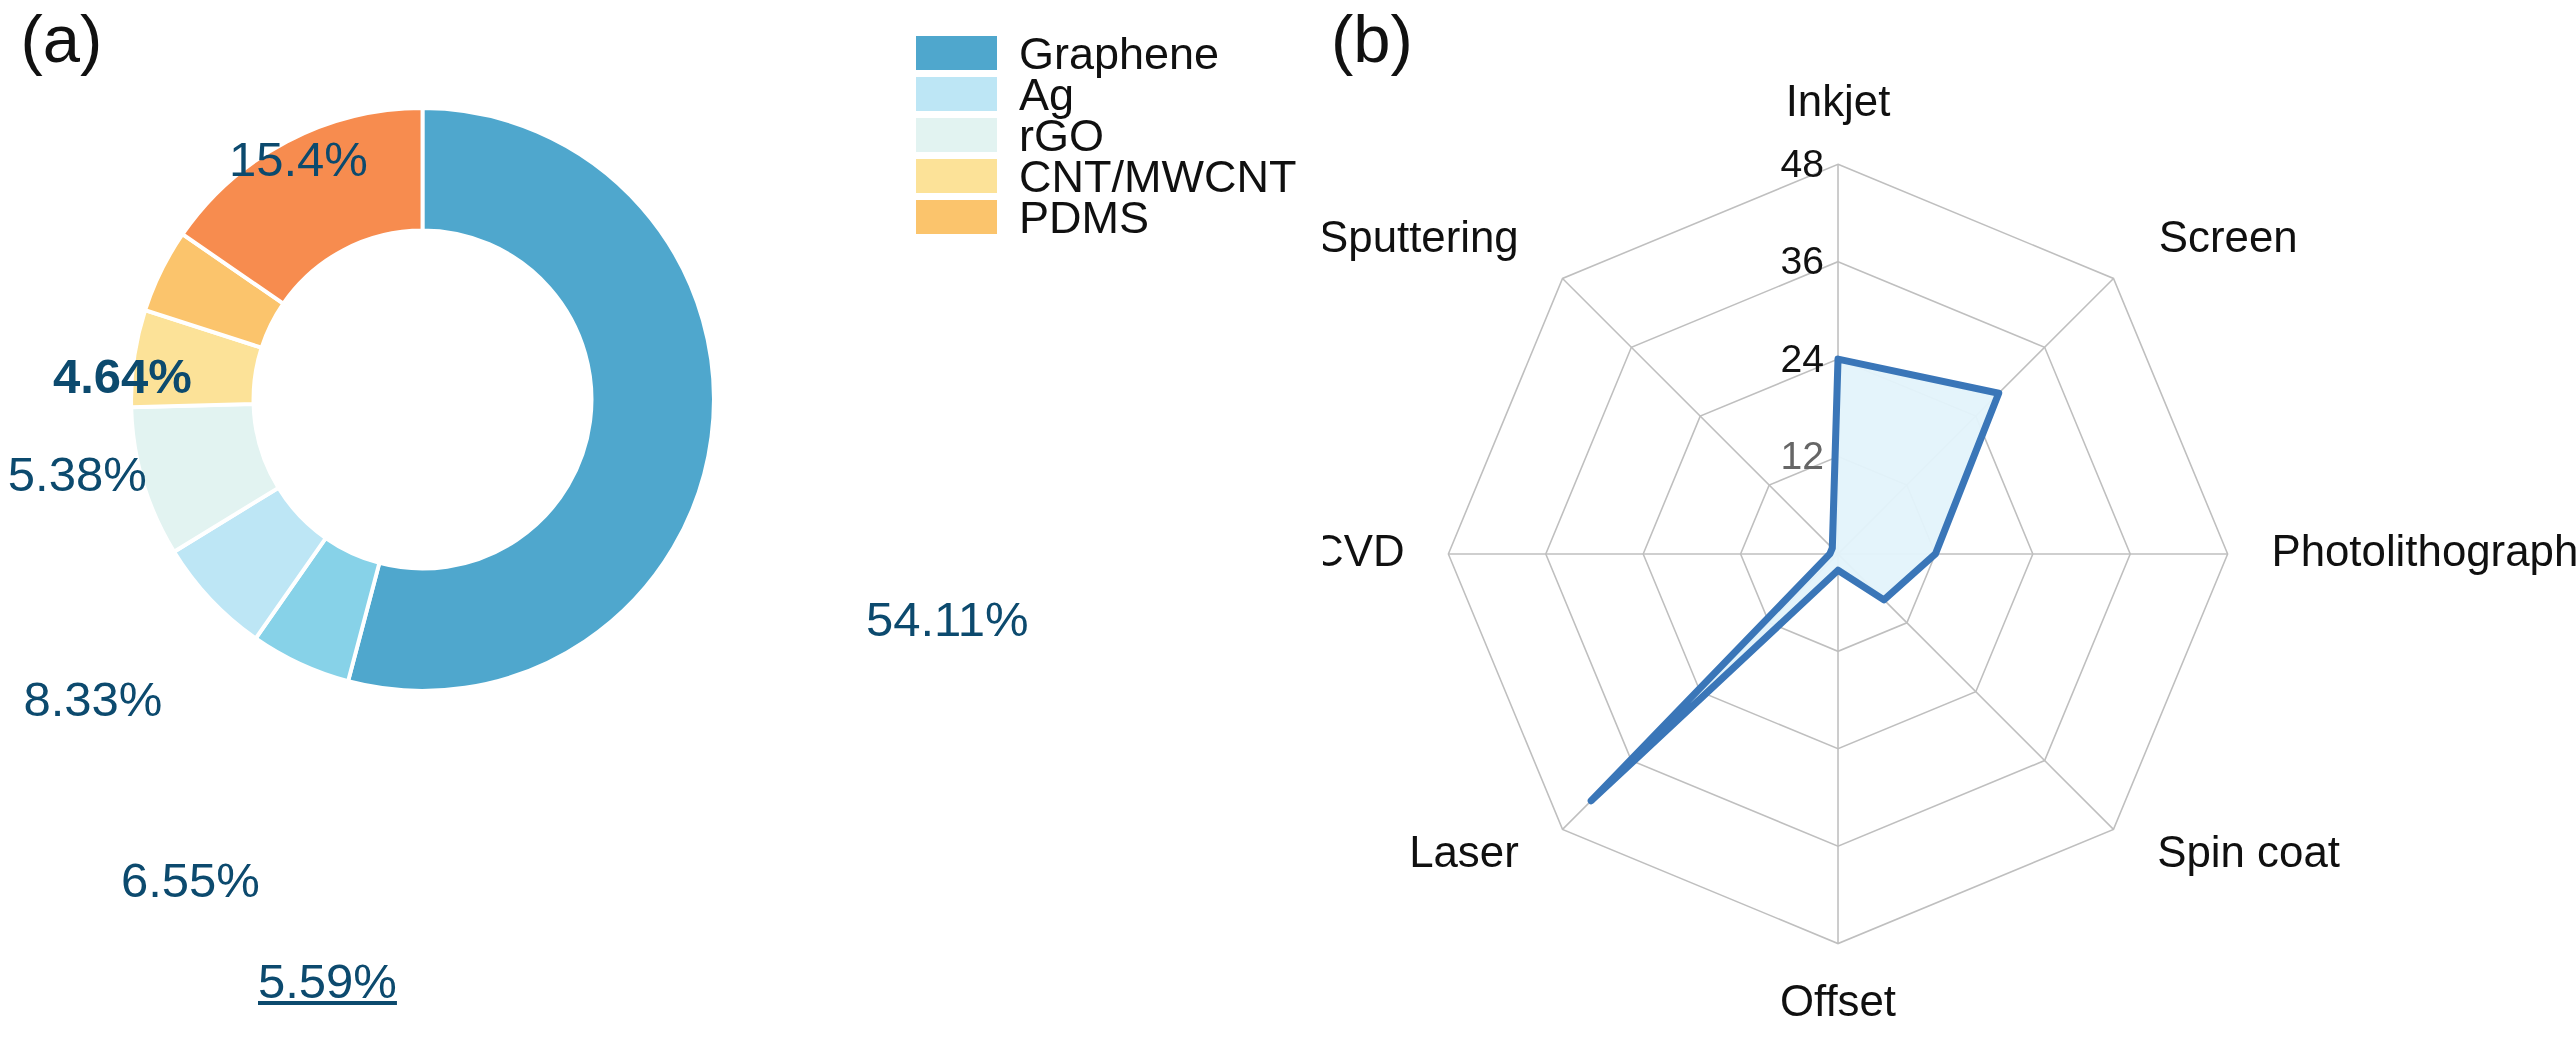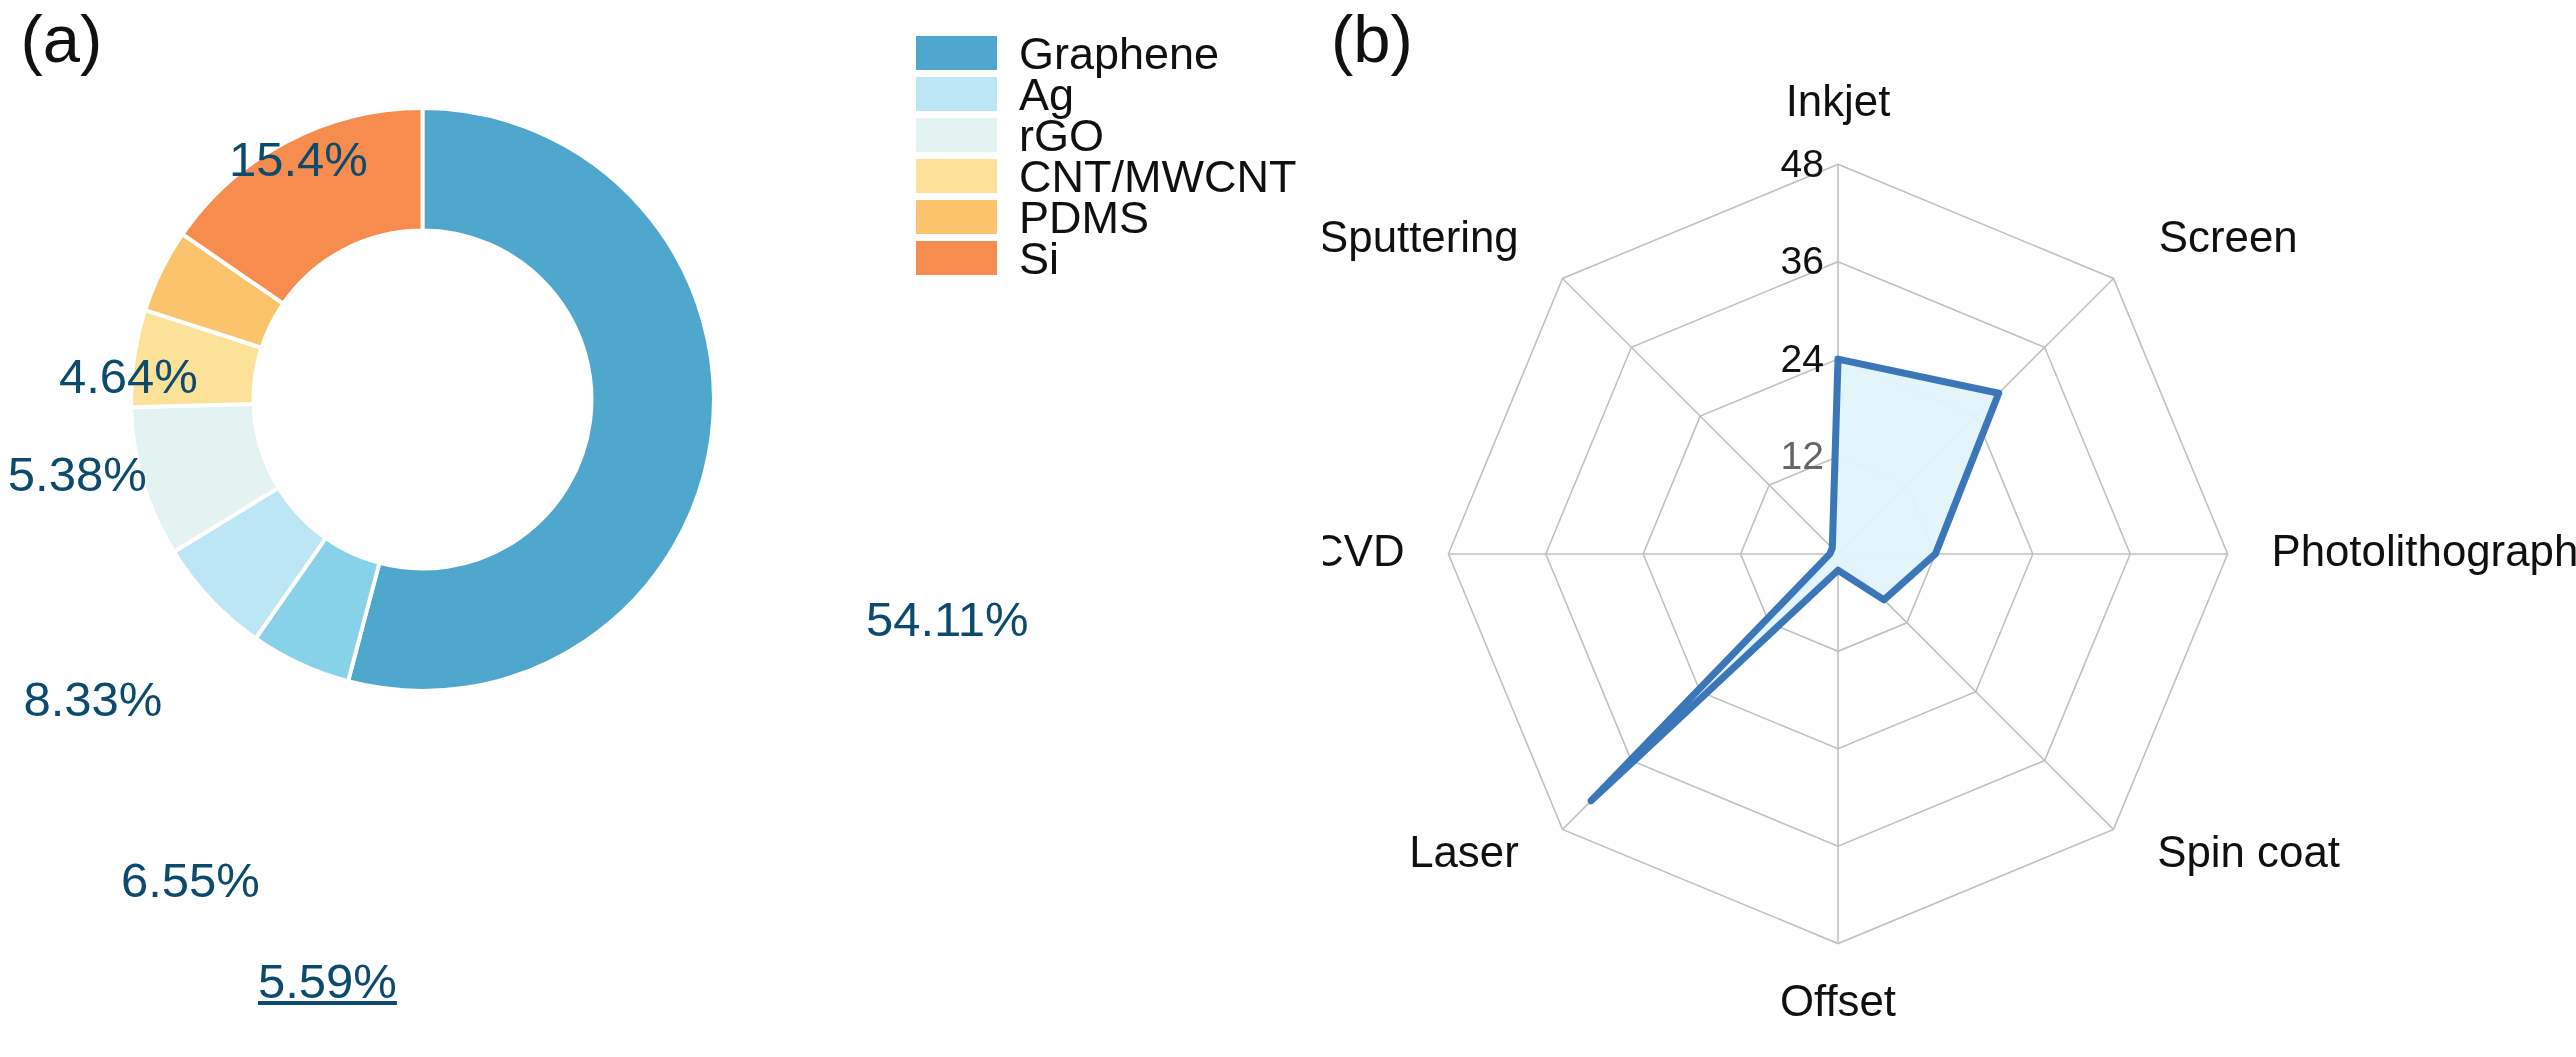--- a/index.html
+++ b/index.html
@@ -63,21 +63,21 @@
         </g>
     </svg>
   </div>
 
   <div id="pie-labels">
       <div class="pct-label" style="left: 866px; top: 595px;">54.11%</div>
       <div class="pct-label" style="left: 258px; top: 957px; text-decoration: underline;">5.59%</div>
       <div class="pct-label" style="left: 121px; top: 856px; text-align: center;">6.55%</div>
       <div class="pct-label" style="left: 23.5px; top: 675px;">8.33%</div>
       <div class="pct-label" style="left: 7.8px; top: 450px;">5.38%</div>
-      <div class="pct-label" style="left: 59px; top: 352px;">4.64%</div>
+      <div class="pct-label" style="left: 53px; top: 352px; font-weight: bold;">4.64%</div>
       <div class="pct-label" style="left: 229px; top: 135px;">15.4%</div>
     </div>
 
   <div id="legend">
       <div class="legend-row">
         <span class="legend-swatch" style="background: rgb(79, 167, 205);"></span>
         <span class="legend-text">Graphene</span>
       </div>
       <div class="legend-row">
         <span class="legend-swatch" style="background: rgb(189, 230, 245);"></span>
@@ -87,24 +87,20 @@
         <span class="legend-swatch" style="background: rgb(226, 243, 241);"></span>
         <span class="legend-text">rGO</span>
       </div>
       <div class="legend-row">
         <span class="legend-swatch" style="background: rgb(252, 226, 152);"></span>
         <span class="legend-text">CNT/MWCNT</span>
       </div>
       <div class="legend-row">
         <span class="legend-swatch" style="background: rgb(251, 196, 108);"></span>
         <span class="legend-text">PDMS</span>
-      </div>
-      <div class="legend-row">
-        <span class="legend-swatch" style="background: rgb(247, 140, 79);"></span>
-        <span class="legend-text">Si</span>
       </div>
     </div>
 
   <div class="panel-label" id="panel-b-label">(b)</div>
 
   <div id="radar-wrap">
     <svg id="radar-svg" viewBox="0 0 1601 1351">
       <g id="radar-grid">
           <polygon points="658.0,583.5 746.0,620.0 782.5,708.0 746.0,796.0 658.0,832.5 570.0,796.0 533.5,708.0 570.0,620.0" fill="none" stroke="#BFBFBF" stroke-width="2"></polygon>
           <polygon points="658.0,459.0 834.1,531.9 907.0,708.0 834.1,884.1 658.0,957.0 481.9,884.1 409.0,708.0 481.9,531.9" fill="none" stroke="#BFBFBF" stroke-width="2"></polygon>

